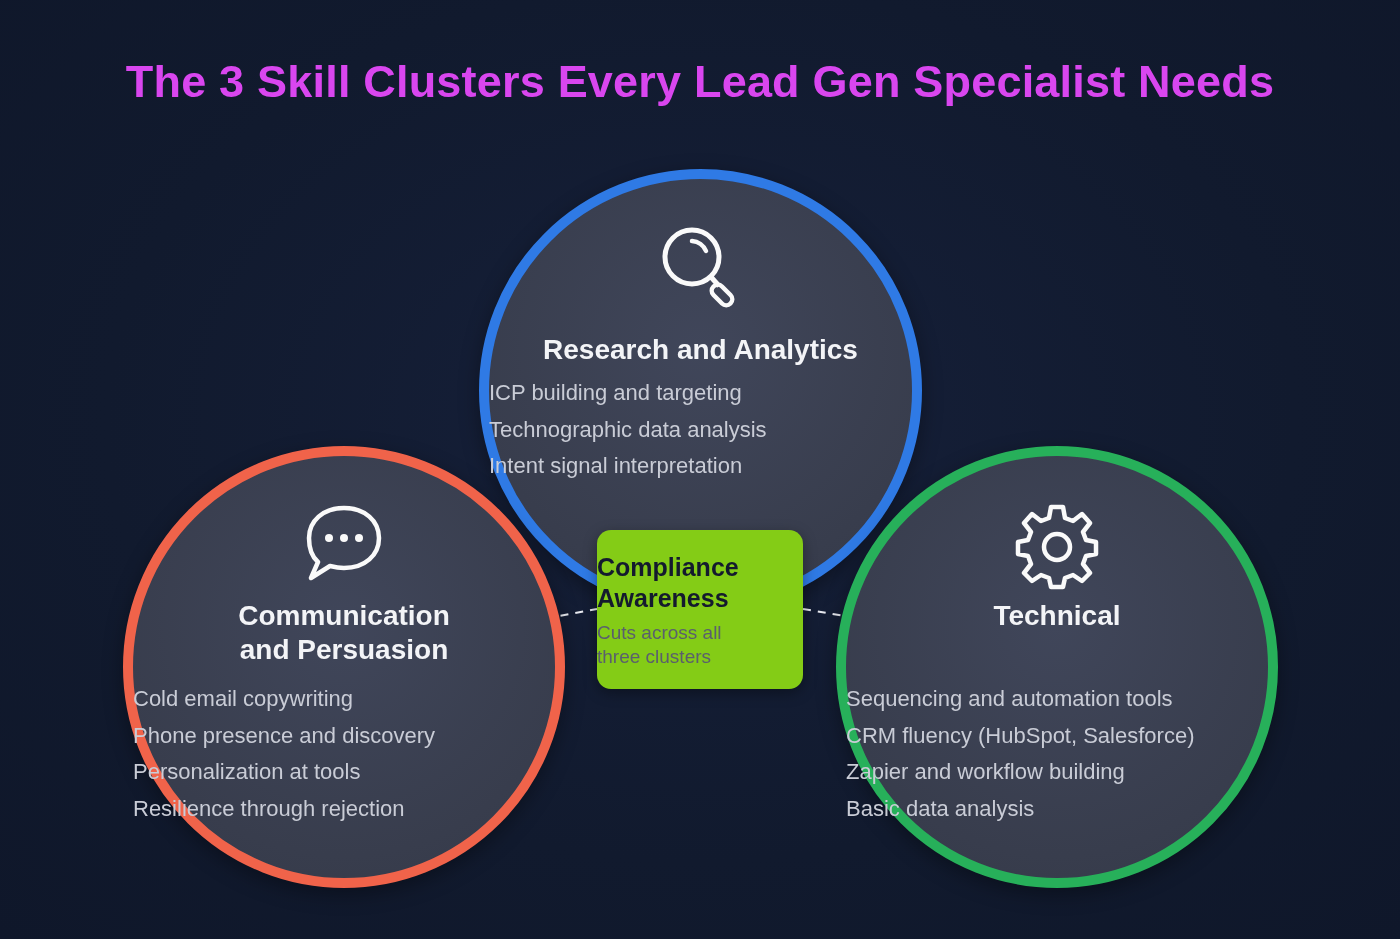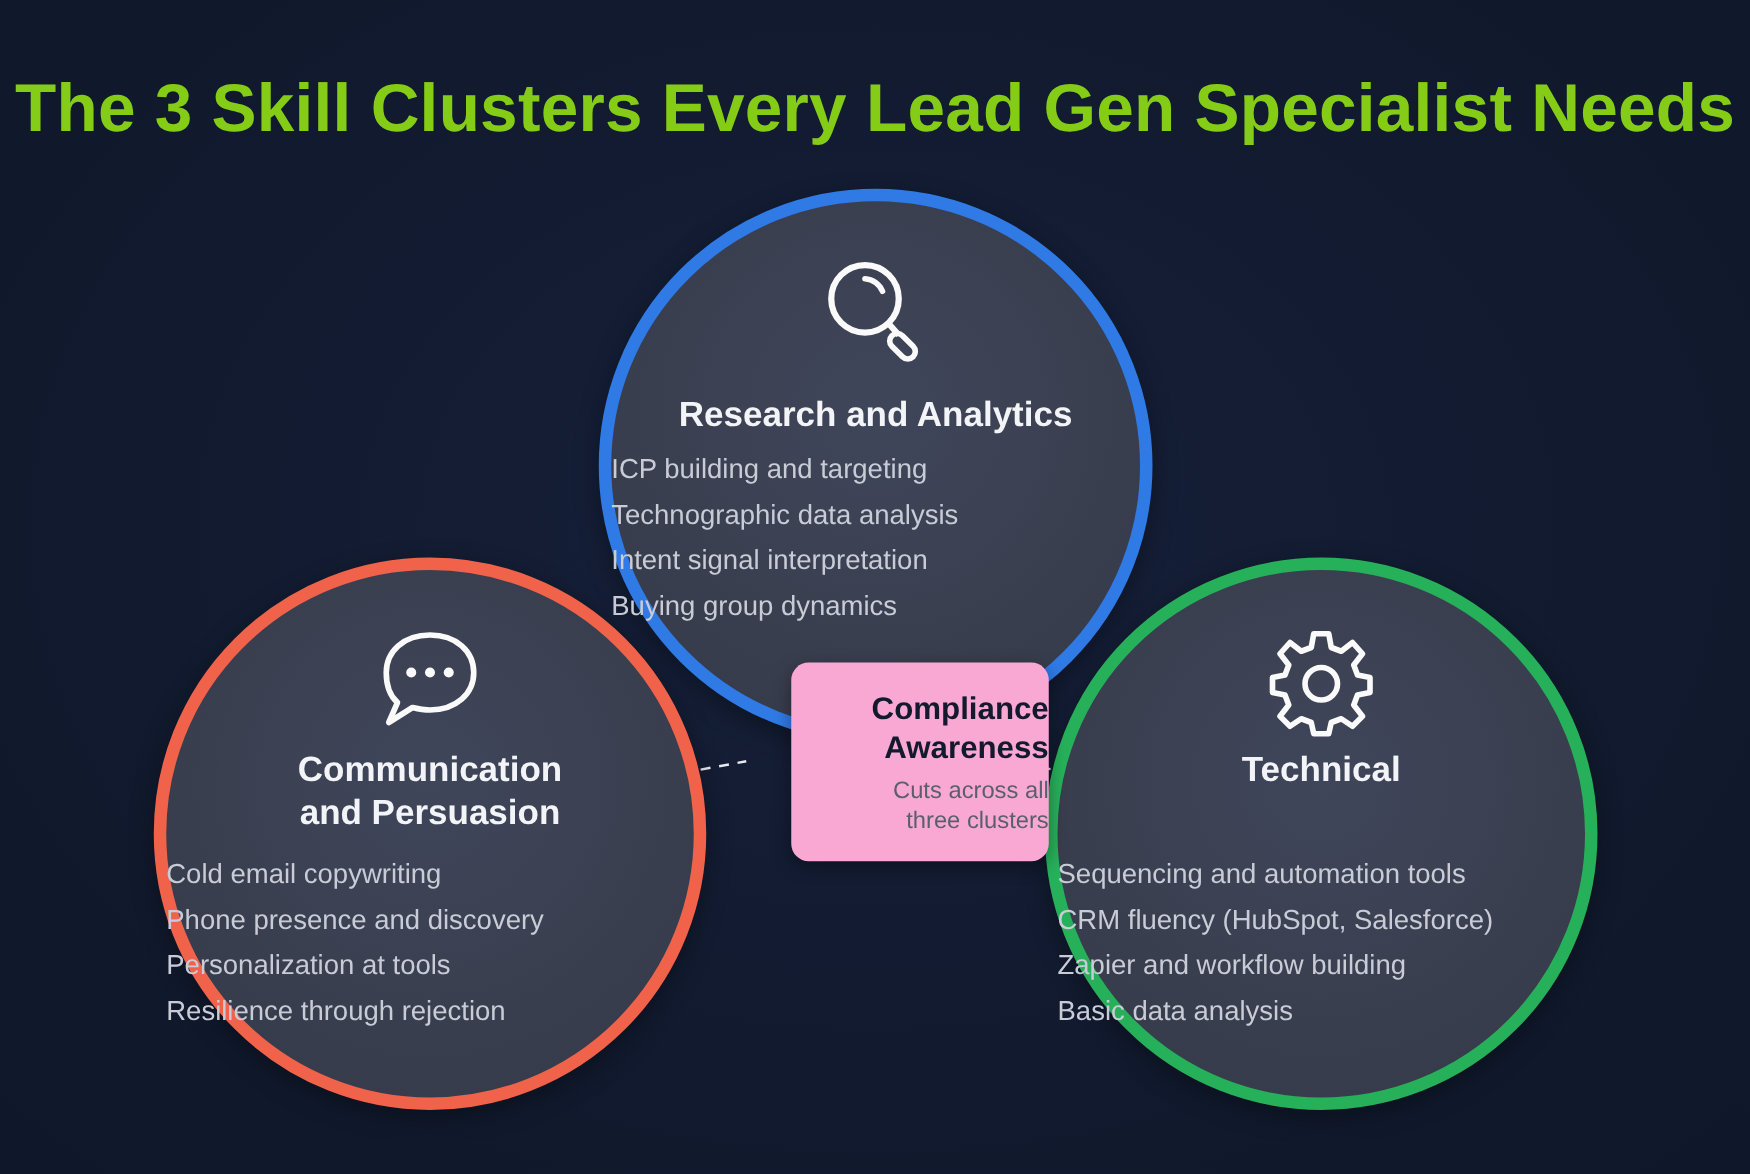--- a/index.html
+++ b/index.html
@@ -4,81 +4,79 @@
 <style>
   html, body { margin:0; padding:0; }
   body {
     width:1400px; height:939px; overflow:hidden; position:relative;
     background:#111a2e;
     background-image: radial-gradient(ellipse at 50% 45%, #16203a 0%, #111a2e 60%, #0f172a 100%);
     font-family:"Liberation Sans", "DejaVu Sans", sans-serif;
   }
   .title {
     position:absolute; left:0; top:56px; width:1400px; text-align:center;
-    color:#84cc16; font-size:54px; font-weight:bold; letter-spacing:0.2px;
+    color:#d946ef; font-size:45px; font-weight:bold; letter-spacing:0.2px;
   }
   .connectors { position:absolute; left:0; top:0; width:1400px; height:939px; pointer-events:none; }
   .cluster {
     position:absolute; border-radius:50%; box-sizing:border-box;
     background:#3a3f4f;
     background-image: radial-gradient(circle at 50% 40%, #40465a 0%, #383d4d 70%, #343948 100%);
     border:10px solid #888;
     box-shadow: 0 6px 20px rgba(0,0,0,0.35);
   }
   .cluster .icon { position:absolute; left:50%; transform:translateX(-50%); }
   .cluster .name {
     position:absolute; left:0; width:100%; text-align:center;
     color:#f3f4f7; font-weight:bold; font-size:28px; line-height:34px;
   }
   .cluster .items { position:absolute; left:0; width:100%; }
   .cluster .item {
     color:#c9ccd6; font-size:22px; line-height:36.5px; white-space:nowrap;
   }
   .compliance {
     position:absolute; left:597px; top:530px; width:206px; height:159px;
-    background:#f9a8d4; border-radius:14px; box-sizing:border-box;
+    background:#84cc16; border-radius:14px; box-sizing:border-box;
     box-shadow:0 4px 14px rgba(0,0,0,0.35);
-    text-align:right;
-    margin-left:36px;
+    text-align:left;
   }
   .compliance .c-title {
     margin-top:22px; color:#141a2e; font-weight:bold; font-size:25px; line-height:31px;
   }
   .compliance .c-sub {
     margin-top:7px; color:#5a5f6d; font-size:19px; line-height:24px;
   }
 </style>
 </head>
 <body>
 
 <div class="title">The 3 Skill Clusters Every Lead Gen Specialist Needs</div>
 
 <svg class="connectors" viewBox="0 0 1400 939">
   <line x1="700" y1="507" x2="700" y2="530" stroke="#e8eaf0" stroke-width="2" stroke-dasharray="8 7"></line>
   <line x1="472" y1="632" x2="597" y2="609" stroke="#e8eaf0" stroke-width="2" stroke-dasharray="8 7"></line>
   <line x1="803" y1="609" x2="946" y2="633" stroke="#e8eaf0" stroke-width="2" stroke-dasharray="8 7"></line>
 </svg>
 
-<div class="cluster" style="left:479px; top:151px; width:443px; height:443px; border-color:#2f7ae5;">
+<div class="cluster" style="left:479px; top:169px; width:443px; height:443px; border-color:#2f7ae5;">
   <div class="icon" style="top:44px; width:90px; height:90px;">
     <svg width="90" height="90" viewBox="0 0 90 90">
       <circle cx="36" cy="34" r="27" fill="none" stroke="#fafafa" stroke-width="5"></circle>
       <path d="M36 18 A16 16 0 0 1 50 28" fill="none" stroke="#fafafa" stroke-width="4.5" stroke-linecap="round"></path>
       <line x1="55" y1="54" x2="63" y2="63" stroke="#fafafa" stroke-width="5"></line>
       <rect x="60" y="60" width="12" height="24" rx="6" transform="rotate(-45 66 72)" fill="none" stroke="#fafafa" stroke-width="4.5"></rect>
     </svg>
   </div>
   <div class="name" style="top:154px;">
     <div>Research and Analytics</div>
   </div>
   <div class="items" style="top:196px;">
     <div class="item">ICP building and targeting</div>
     <div class="item">Technographic data analysis</div>
     <div class="item">Intent signal interpretation</div>
-    <div class="item">Buying group dynamics</div>
   </div>
 </div>
 
 <div class="cluster" style="left:123px; top:446px; width:442px; height:442px; border-color:#f0634a;">
   <div class="icon" style="top:46px; width:90px; height:84px;">
     <svg width="90" height="84" viewBox="0 0 90 84">
       <path d="M45 6 C66 6 80 19 80 36 C80 53 66 66 45 66 C40 66 35 65 31 64 L12 76 L19 60 C12 54 10 46 10 36 C10 19 24 6 45 6 Z" fill="none" stroke="#fafafa" stroke-width="4.5" stroke-linejoin="round"></path>
       <circle cx="30" cy="36" r="4" fill="#fafafa"></circle>
       <circle cx="45" cy="36" r="4" fill="#fafafa"></circle>
       <circle cx="60" cy="36" r="4" fill="#fafafa"></circle>

